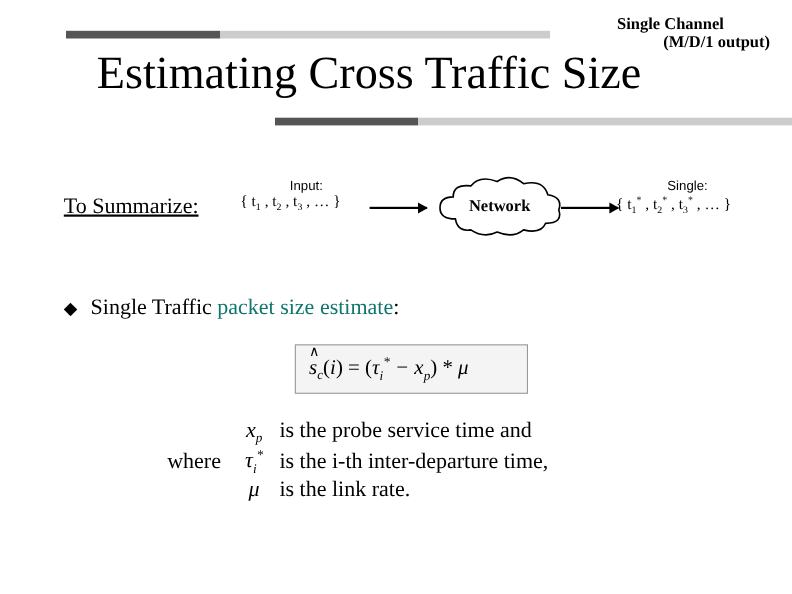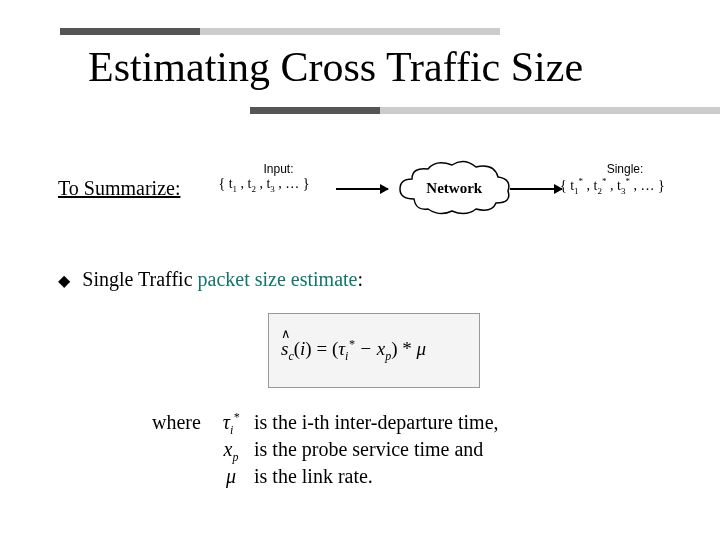--- a/index.html
+++ b/index.html
@@ -123,21 +123,21 @@
     font-size: 20px;
   }
   .bullet .marker { font-size: 16px; }
   .redtext { color: #0f766e; }
 
   .formula {
     margin: 22px auto 0 auto;
     width: 212px;
     border: 1px solid #999;
     background: #f4f4f4;
-    padding: 23px 12px;
+    padding: 8px 12px;
     font-size: 19px;
     font-style: italic;
     white-space: nowrap;
   }
   .formula sub { font-style: italic; font-size: 12px; }
   .formula sup { font-size: 12px; }
   .formula .rm { font-style: normal; }
   .hat {
     position: relative;
     display: inline-block;
@@ -162,20 +162,24 @@
   }
   .where-label { width: 56px; }
   .where-sym { width: 30px; font-style: italic; text-align: center; }
   .where-sym sub { font-size: 12px; font-style: italic; }
   .where-sym sup { font-size: 12px; }
 </style>
 </head>
 <body>
 
 <div class="header-area">
+  <div class="header-label">
+    <span>Single Channel</span>
+    <span class="sub">(M/D/1 output)</span>
+  </div>
   <div class="top-rule">
     <div class="dark"></div>
       <div class="light"></div>
   </div>
   <h1 class="title">Estimating Cross Traffic Size</h1>
   <div class="mid-rule">
     <div class="dark"></div>
       <div class="light"></div>
   </div>
 </div>
@@ -211,28 +215,28 @@
       <span>Single Traffic </span><span class="redtext">packet size estimate</span><span>:</span>
     </span>
   </div>
 
   <div class="formula">
     <span class="hat">s<sub>c</sub></span><span class="rm">(</span>i<span class="rm">)</span> <span class="rm">=</span> <span class="rm">(</span>τ<sub>i</sub><sup>*</sup> − x<sub>p</sub><span class="rm">)</span> <span class="rm">*</span> μ
   </div>
 
   <div class="where-block">
     <div class="where-row">
+      <span class="where-label"></span>
+      <span class="where-sym">x<sub>p</sub></span>
+      <span>is the probe service time and</span>
+    </div>
+    <div class="where-row">
       <span class="where-label">where</span>
       <span class="where-sym">τ<sub>i</sub><sup>*</sup></span>
       <span>is the i-th inter-departure time,</span>
-    </div>
-    <div class="where-row">
-      <span class="where-label"></span>
-      <span class="where-sym">x<sub>p</sub></span>
-      <span>is the probe service time and</span>
     </div>
     <div class="where-row">
       <span class="where-label"></span>
       <span class="where-sym">μ</span>
       <span>is the link rate.</span>
     </div>
   </div>
 
 </div>
 

